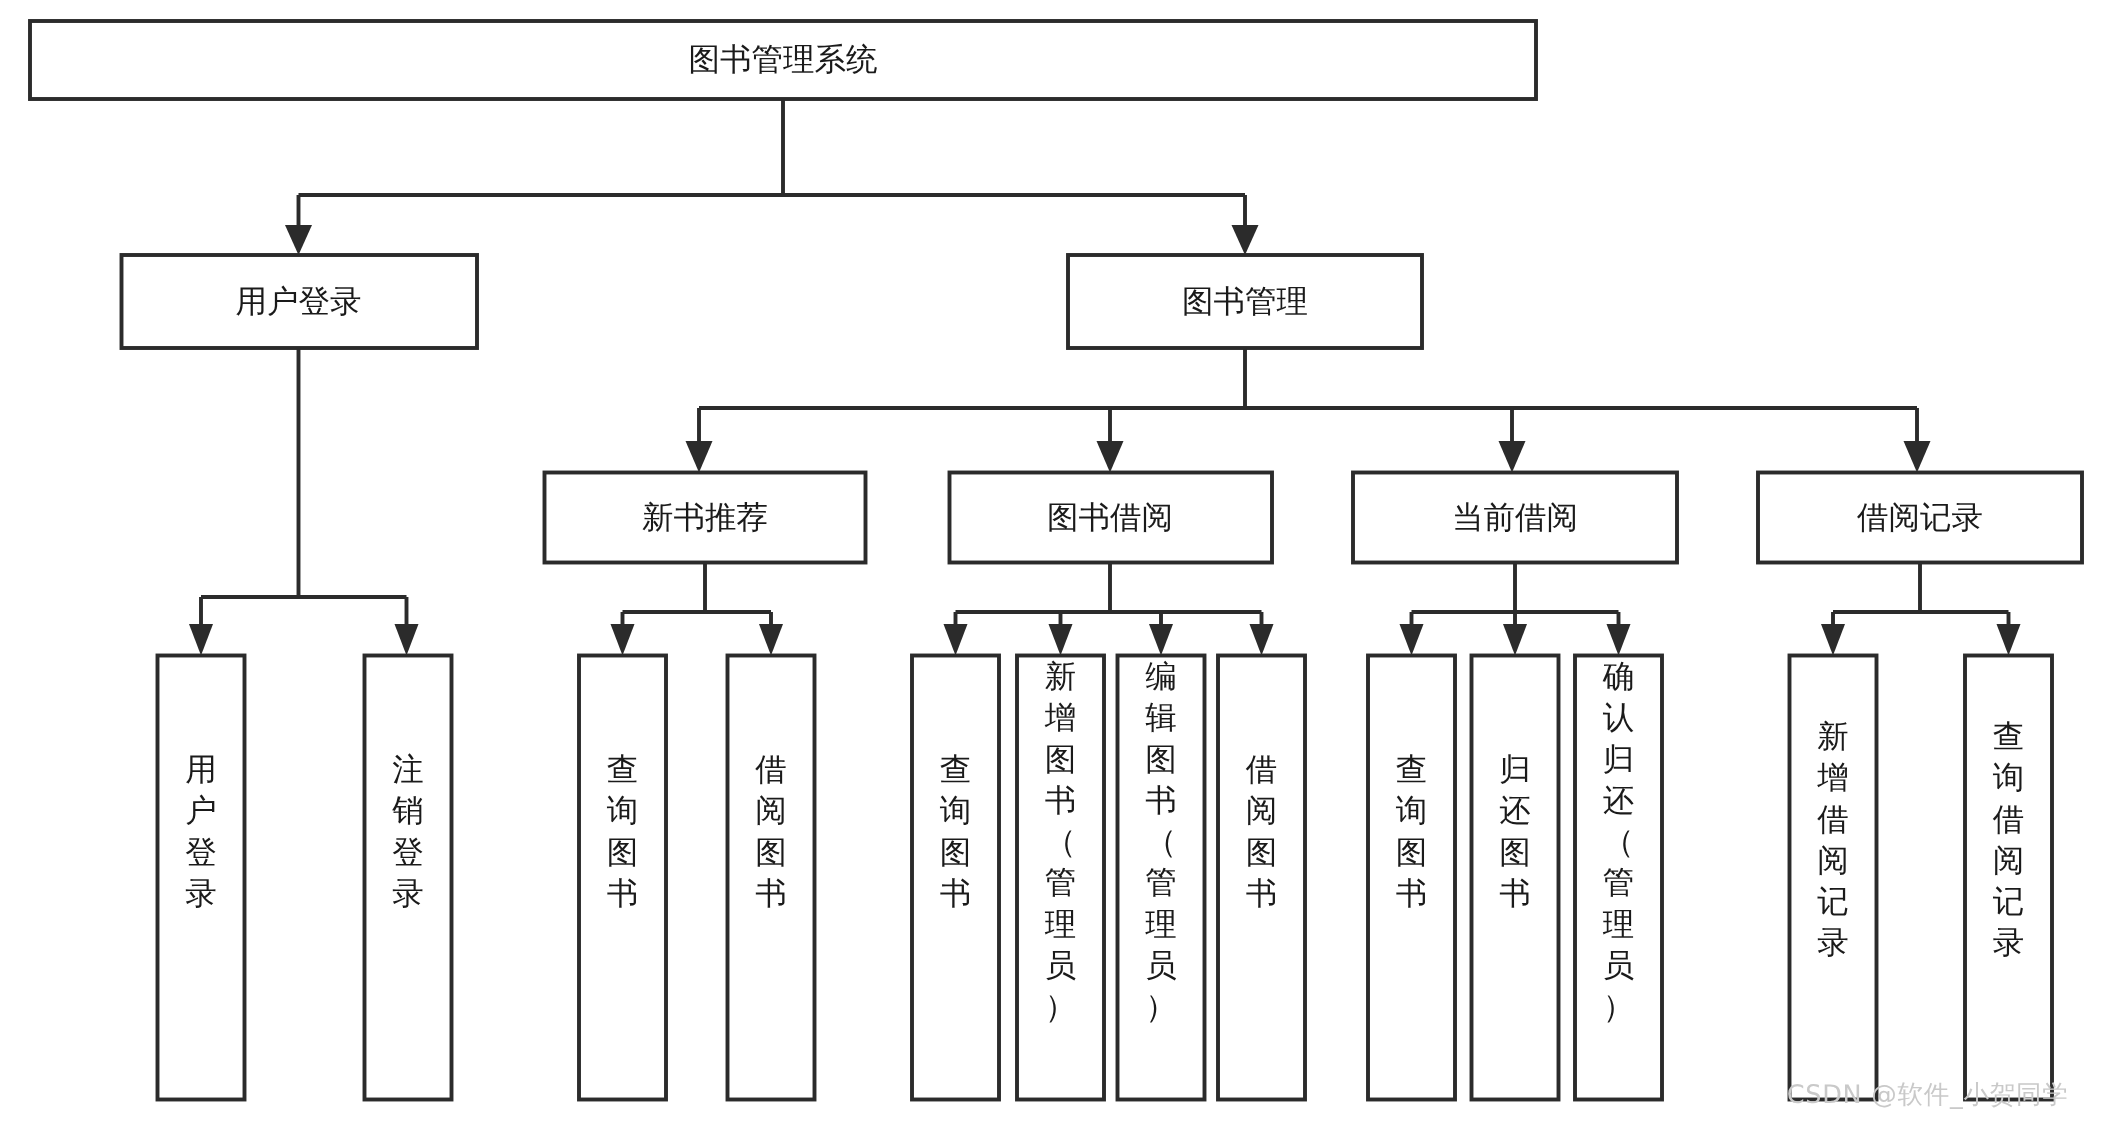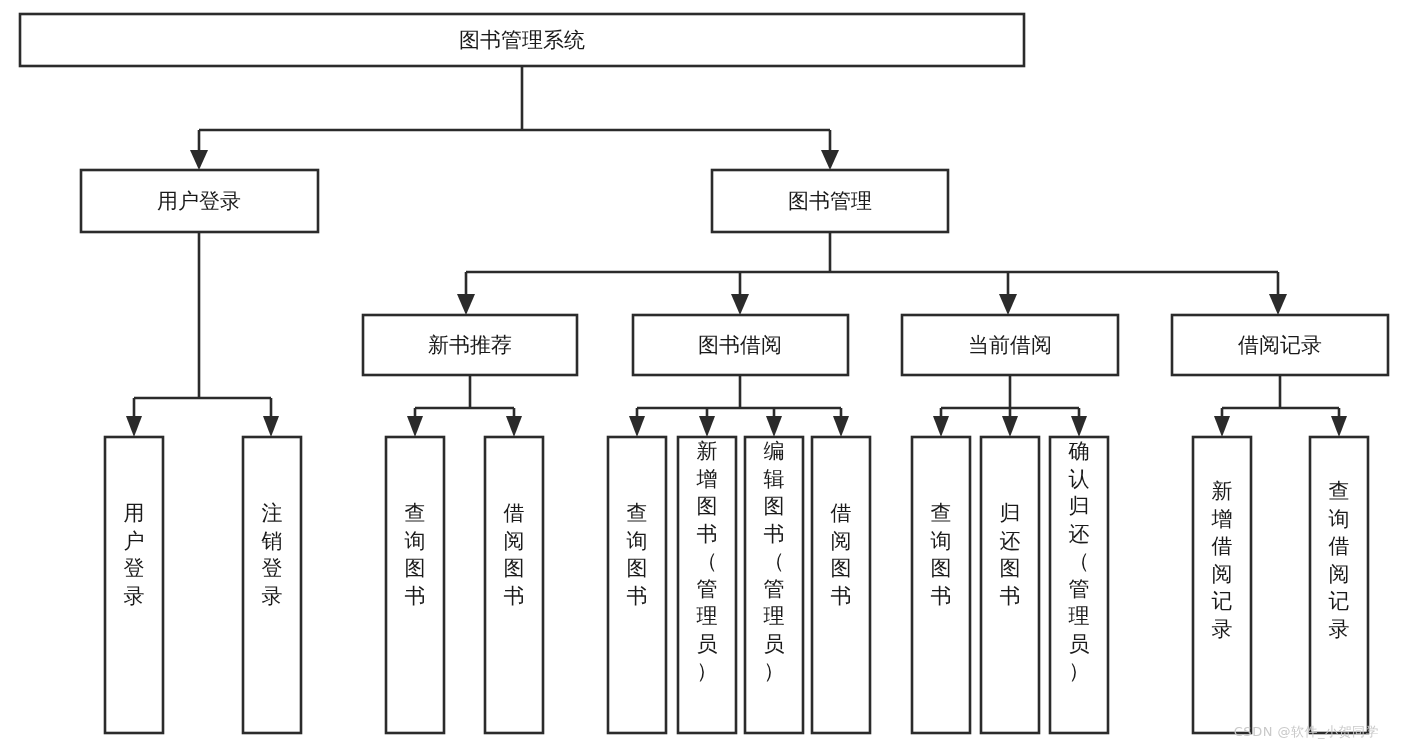--- a/index.html
+++ b/index.html
@@ -50,21 +50,21 @@
   }
   .arrow-head {
     fill: #2b2b2b;
     stroke: none;
   }
   .watermark {
     position: absolute;
     right: 14px;
     bottom: 6px;
     font-family: "DejaVu Sans", "Liberation Sans", sans-serif;
-    font-size: 13px;
+    font-size: 17px;
     color: #c9c9c9;
     letter-spacing: 0.5px;
     white-space: nowrap;
     pointer-events: none;
     user-select: none;
   }
 </style>
 </head>
 <body>
 

